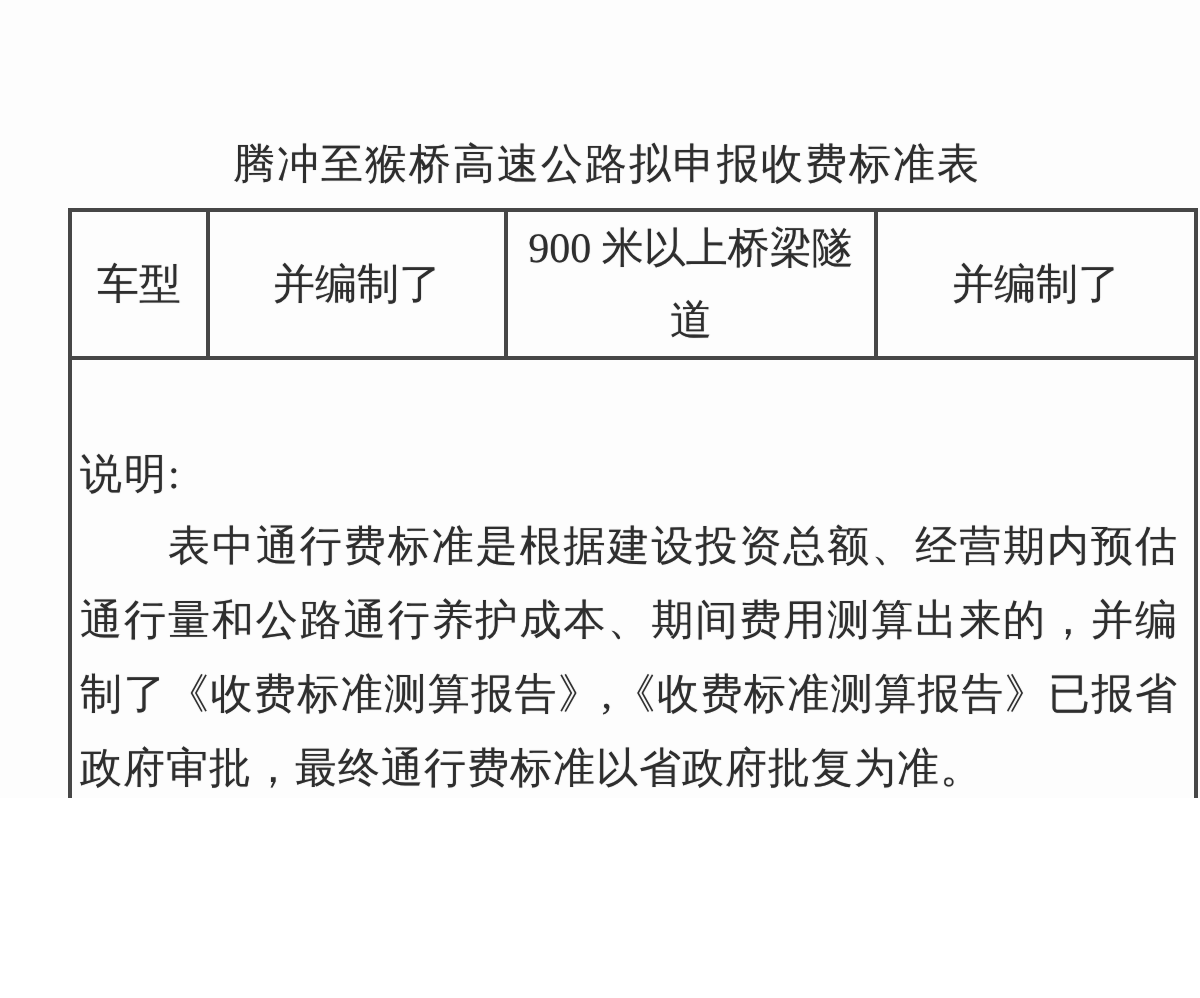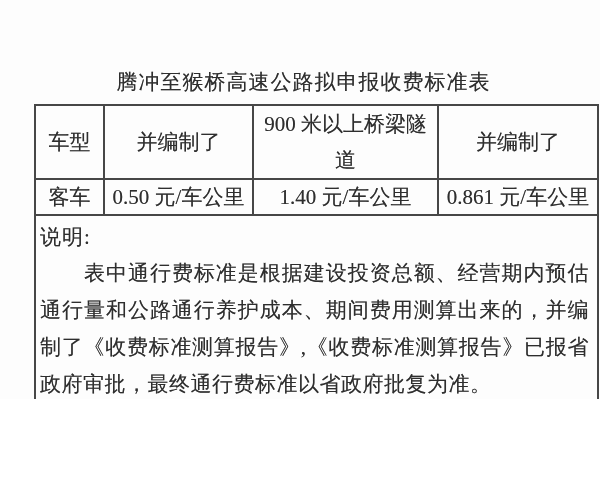--- a/index.html
+++ b/index.html
@@ -52,20 +52,21 @@
   .toll-table tbody tr.data-row { height: 36px; }
   .toll-table td.note-cell {
     height: 186px;
     text-align: left;
     vertical-align: top;
     padding: 3px 8px 6px 4px;
   }
   .note-label {
     line-height: 36px;
     letter-spacing: 1px;
+    margin-top: 36px;
   }
   .note-text {
     margin: 0;
     line-height: 37px;
     text-indent: 44px;
     text-align: justify;
     letter-spacing: 0.5px;
   }
 </style>
 </head>
@@ -84,26 +85,20 @@
     </colgroup>
     <thead>
       <tr>
         <th>车型</th>
         <th>并编制了</th>
         <th>900 米以上桥梁隧道</th>
         <th>并编制了</th>
       </tr>
     </thead>
     <tbody>
-      <tr class="data-row">
-        <td>客车</td>
-        <td>0.50 元/车公里</td>
-        <td>1.40 元/车公里</td>
-        <td>0.861 元/车公里</td>
-      </tr>
       <tr>
         <td class="note-cell" colspan="4">
           <div class="note-label">说明:</div>
           <p class="note-text">表中通行费标准是根据建设投资总额、经营期内预估通行量和公路通行养护成本、期间费用测算出来的，并编制了《收费标准测算报告》,《收费标准测算报告》已报省政府审批，最终通行费标准以省政府批复为准。</p>
         </td>
       </tr>
     </tbody>
   </table>
 
 </div>

